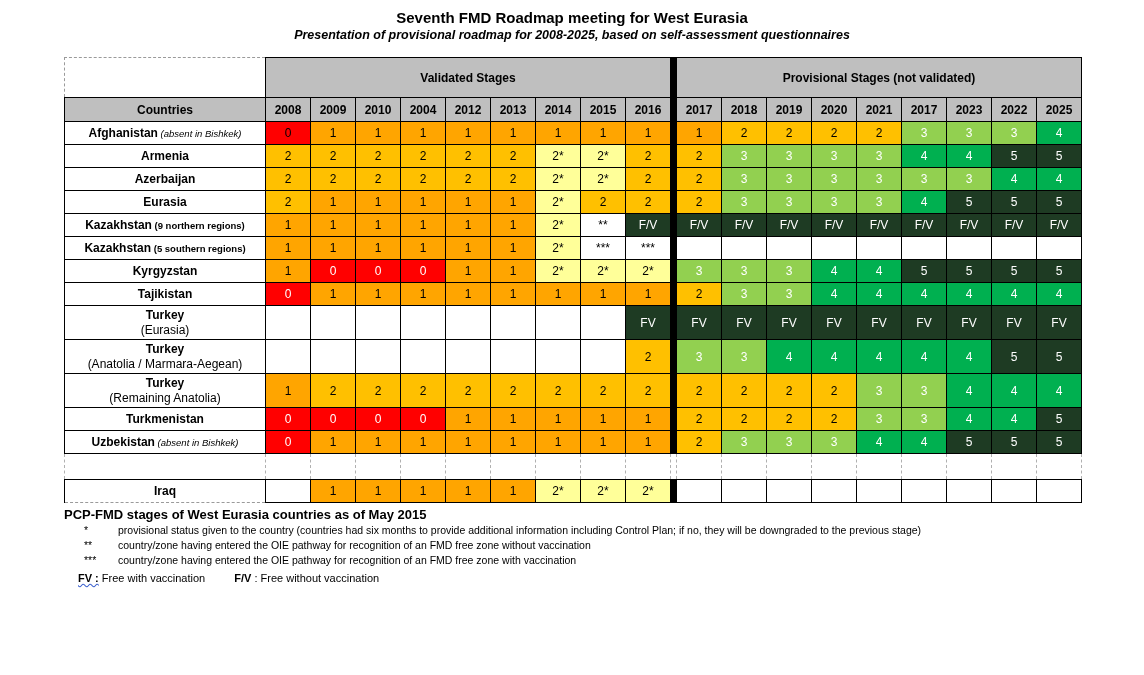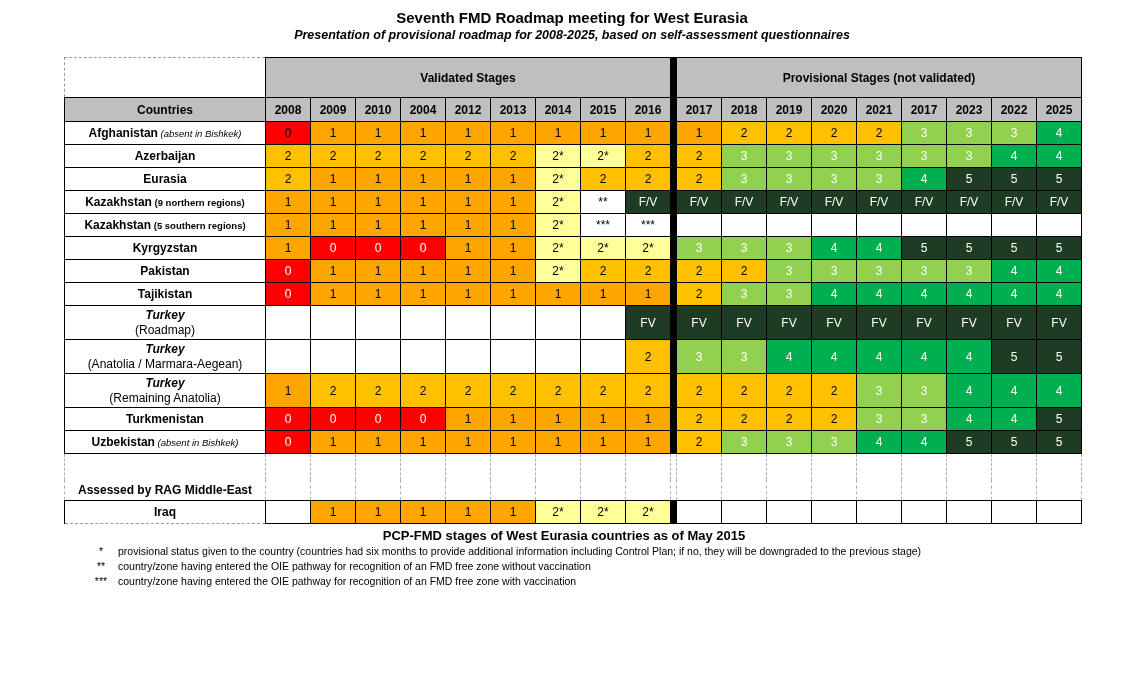--- a/index.html
+++ b/index.html
@@ -19,28 +19,28 @@
   td.cname{border:1px solid #000;text-align:left;padding-left:6px;background:#fff;}
   td.divider{background:#000;border:1px solid #000;}
   td.gap{border-left:1px dashed #b0b0b0;border-right:1px dashed #b0b0b0;background:#fff;}
   td.gapdiv{border-right:1px dashed #b0b0b0;background:#fff;}
   td.ragname{border:1px solid #000;text-align:left;padding-left:6px;font-weight:bold;background:#fff;}
   td.ragname.inner{border-bottom:1px dashed #9a9a9a;}
   .cn{font-weight:bold;white-space:nowrap;}
   .sfx-italic{font-style:italic;font-weight:normal;font-size:9.5px;}
   .sfx-bold{font-weight:bold;font-size:9.5px;}
   .sfx-line{font-weight:normal;font-size:12px;display:block;line-height:15px;}
-  .line1{display:block;line-height:15px;font-style:italic;}
+  .line1{display:block;line-height:15px;}
   .bt2{border-top:2px solid #000;}
   .bb2{border-bottom:2px solid #000;}
   .bl2{border-left:2px solid #000;}
   .br2{border-right:2px solid #000;}
   .assessed{font-weight:bold;font-size:12.5px;white-space:nowrap;text-align:left;padding-left:4px;border-left:1px dashed #b0b0b0;background:#fff;}
 
-  .footer{margin:3px 0 0 64px;width:1000px;text-align:center;}
+  .footer{margin:3px 0 0 64px;width:1000px;}
   .fheading{font-size:13px;font-weight:bold;line-height:17px;}
   .fnote{display:flex;font-size:10.5px;line-height:15px;margin-left:20px;}
   .fmark{width:34px;flex:none;}
   .legend{font-size:11px;margin-left:14px;margin-top:2px;line-height:16px;}
   .fv{font-weight:bold;text-decoration:underline;text-decoration-style:wavy;text-decoration-color:#3a5fcd;}
   .fsv{font-weight:bold;}
   .lgap{display:inline-block;width:26px;}
 </style>
 </head>
 <body>
@@ -96,20 +96,42 @@
         <td class="cell" style="background: rgb(255, 192, 0); color: rgb(0, 0, 0); width: 44px;">2</td>
         <td class="cell" style="background: rgb(255, 192, 0); color: rgb(0, 0, 0); width: 44px;">2</td>
         <td class="cell" style="background: rgb(255, 192, 0); color: rgb(0, 0, 0); width: 44px;">2</td>
         <td class="cell" style="background: rgb(255, 192, 0); color: rgb(0, 0, 0); width: 44px;">2</td>
         <td class="cell" style="background: rgb(146, 208, 80); color: rgb(255, 255, 255); width: 44px;">3</td>
         <td class="cell" style="background: rgb(146, 208, 80); color: rgb(255, 255, 255); width: 44px;">3</td>
         <td class="cell" style="background: rgb(146, 208, 80); color: rgb(255, 255, 255); width: 44px;">3</td>
         <td class="cell br2" style="background: rgb(0, 176, 80); color: rgb(255, 255, 255); width: 44px;">4</td>
       </tr>
       <tr style="height: 23px;">
+        <td class="cname bl2"><span class="cn">Armenia</span></td>
+        <td class="cell" style="background: rgb(255, 192, 0); color: rgb(0, 0, 0); width: 44px;">2</td>
+        <td class="cell" style="background: rgb(255, 192, 0); color: rgb(0, 0, 0); width: 44px;">2</td>
+        <td class="cell" style="background: rgb(255, 192, 0); color: rgb(0, 0, 0); width: 44px;">2</td>
+        <td class="cell" style="background: rgb(255, 192, 0); color: rgb(0, 0, 0); width: 44px;">2</td>
+        <td class="cell" style="background: rgb(255, 192, 0); color: rgb(0, 0, 0); width: 44px;">2</td>
+        <td class="cell" style="background: rgb(255, 192, 0); color: rgb(0, 0, 0); width: 44px;">2</td>
+        <td class="cell" style="background: rgb(255, 255, 153); color: rgb(0, 0, 0); width: 44px;">2*</td>
+        <td class="cell" style="background: rgb(255, 255, 153); color: rgb(0, 0, 0); width: 44px;">2*</td>
+        <td class="cell" style="background: rgb(255, 192, 0); color: rgb(0, 0, 0); width: 44px;">2</td>
+        <td class="divider"></td>
+        <td class="cell" style="background: rgb(255, 192, 0); color: rgb(0, 0, 0); width: 44px;">2</td>
+        <td class="cell" style="background: rgb(146, 208, 80); color: rgb(255, 255, 255); width: 44px;">3</td>
+        <td class="cell" style="background: rgb(146, 208, 80); color: rgb(255, 255, 255); width: 44px;">3</td>
+        <td class="cell" style="background: rgb(146, 208, 80); color: rgb(255, 255, 255); width: 44px;">3</td>
+        <td class="cell" style="background: rgb(146, 208, 80); color: rgb(255, 255, 255); width: 44px;">3</td>
+        <td class="cell" style="background: rgb(0, 176, 80); color: rgb(255, 255, 255); width: 44px;">4</td>
+        <td class="cell" style="background: rgb(0, 176, 80); color: rgb(255, 255, 255); width: 44px;">4</td>
+        <td class="cell" style="background: rgb(30, 59, 35); color: rgb(255, 255, 255); width: 44px;">5</td>
+        <td class="cell br2" style="background: rgb(30, 59, 35); color: rgb(255, 255, 255); width: 44px;">5</td>
+      </tr>
+      <tr style="height: 23px;">
         <td class="cname bl2"><span class="cn">Azerbaijan</span></td>
         <td class="cell" style="background: rgb(255, 192, 0); color: rgb(0, 0, 0); width: 44px;">2</td>
         <td class="cell" style="background: rgb(255, 192, 0); color: rgb(0, 0, 0); width: 44px;">2</td>
         <td class="cell" style="background: rgb(255, 192, 0); color: rgb(0, 0, 0); width: 44px;">2</td>
         <td class="cell" style="background: rgb(255, 192, 0); color: rgb(0, 0, 0); width: 44px;">2</td>
         <td class="cell" style="background: rgb(255, 192, 0); color: rgb(0, 0, 0); width: 44px;">2</td>
         <td class="cell" style="background: rgb(255, 192, 0); color: rgb(0, 0, 0); width: 44px;">2</td>
         <td class="cell" style="background: rgb(255, 255, 153); color: rgb(0, 0, 0); width: 44px;">2*</td>
         <td class="cell" style="background: rgb(255, 255, 153); color: rgb(0, 0, 0); width: 44px;">2*</td>
         <td class="cell" style="background: rgb(255, 192, 0); color: rgb(0, 0, 0); width: 44px;">2</td>
@@ -204,42 +226,20 @@
         <td class="divider"></td>
         <td class="cell" style="background: rgb(146, 208, 80); color: rgb(255, 255, 255); width: 44px;">3</td>
         <td class="cell" style="background: rgb(146, 208, 80); color: rgb(255, 255, 255); width: 44px;">3</td>
         <td class="cell" style="background: rgb(146, 208, 80); color: rgb(255, 255, 255); width: 44px;">3</td>
         <td class="cell" style="background: rgb(0, 176, 80); color: rgb(255, 255, 255); width: 44px;">4</td>
         <td class="cell" style="background: rgb(0, 176, 80); color: rgb(255, 255, 255); width: 44px;">4</td>
         <td class="cell" style="background: rgb(30, 59, 35); color: rgb(255, 255, 255); width: 44px;">5</td>
         <td class="cell" style="background: rgb(30, 59, 35); color: rgb(255, 255, 255); width: 44px;">5</td>
         <td class="cell" style="background: rgb(30, 59, 35); color: rgb(255, 255, 255); width: 44px;">5</td>
         <td class="cell br2" style="background: rgb(30, 59, 35); color: rgb(255, 255, 255); width: 44px;">5</td>
-      </tr>
-      <tr style="height: 23px;">
-        <td class="cname bl2"><span class="cn">Pakistan</span></td>
-        <td class="cell" style="background: rgb(255, 0, 0); color: rgb(255, 255, 255); width: 44px;">0</td>
-        <td class="cell" style="background: rgb(255, 165, 0); color: rgb(0, 0, 0); width: 44px;">1</td>
-        <td class="cell" style="background: rgb(255, 165, 0); color: rgb(0, 0, 0); width: 44px;">1</td>
-        <td class="cell" style="background: rgb(255, 165, 0); color: rgb(0, 0, 0); width: 44px;">1</td>
-        <td class="cell" style="background: rgb(255, 165, 0); color: rgb(0, 0, 0); width: 44px;">1</td>
-        <td class="cell" style="background: rgb(255, 165, 0); color: rgb(0, 0, 0); width: 44px;">1</td>
-        <td class="cell" style="background: rgb(255, 255, 153); color: rgb(0, 0, 0); width: 44px;">2*</td>
-        <td class="cell" style="background: rgb(255, 192, 0); color: rgb(0, 0, 0); width: 44px;">2</td>
-        <td class="cell" style="background: rgb(255, 192, 0); color: rgb(0, 0, 0); width: 44px;">2</td>
-        <td class="divider"></td>
-        <td class="cell" style="background: rgb(255, 192, 0); color: rgb(0, 0, 0); width: 44px;">2</td>
-        <td class="cell" style="background: rgb(255, 192, 0); color: rgb(0, 0, 0); width: 44px;">2</td>
-        <td class="cell" style="background: rgb(146, 208, 80); color: rgb(255, 255, 255); width: 44px;">3</td>
-        <td class="cell" style="background: rgb(146, 208, 80); color: rgb(255, 255, 255); width: 44px;">3</td>
-        <td class="cell" style="background: rgb(146, 208, 80); color: rgb(255, 255, 255); width: 44px;">3</td>
-        <td class="cell" style="background: rgb(146, 208, 80); color: rgb(255, 255, 255); width: 44px;">3</td>
-        <td class="cell" style="background: rgb(146, 208, 80); color: rgb(255, 255, 255); width: 44px;">3</td>
-        <td class="cell" style="background: rgb(0, 176, 80); color: rgb(255, 255, 255); width: 44px;">4</td>
-        <td class="cell br2" style="background: rgb(0, 176, 80); color: rgb(255, 255, 255); width: 44px;">4</td>
       </tr>
       <tr style="height: 23px;">
         <td class="cname bl2"><span class="cn">Tajikistan</span></td>
         <td class="cell" style="background: rgb(255, 0, 0); color: rgb(255, 255, 255); width: 44px;">0</td>
         <td class="cell" style="background: rgb(255, 165, 0); color: rgb(0, 0, 0); width: 44px;">1</td>
         <td class="cell" style="background: rgb(255, 165, 0); color: rgb(0, 0, 0); width: 44px;">1</td>
         <td class="cell" style="background: rgb(255, 165, 0); color: rgb(0, 0, 0); width: 44px;">1</td>
         <td class="cell" style="background: rgb(255, 165, 0); color: rgb(0, 0, 0); width: 44px;">1</td>
         <td class="cell" style="background: rgb(255, 165, 0); color: rgb(0, 0, 0); width: 44px;">1</td>
         <td class="cell" style="background: rgb(255, 165, 0); color: rgb(0, 0, 0); width: 44px;">1</td>
@@ -252,21 +252,21 @@
         <td class="cell" style="background: rgb(0, 176, 80); color: rgb(255, 255, 255); width: 44px;">4</td>
         <td class="cell" style="background: rgb(0, 176, 80); color: rgb(255, 255, 255); width: 44px;">4</td>
         <td class="cell" style="background: rgb(0, 176, 80); color: rgb(255, 255, 255); width: 44px;">4</td>
         <td class="cell" style="background: rgb(0, 176, 80); color: rgb(255, 255, 255); width: 44px;">4</td>
         <td class="cell" style="background: rgb(0, 176, 80); color: rgb(255, 255, 255); width: 44px;">4</td>
         <td class="cell br2" style="background: rgb(0, 176, 80); color: rgb(255, 255, 255); width: 44px;">4</td>
       </tr>
       <tr style="height: 34px;">
         <td class="cname bl2">
           <span class="cn line1">Turkey</span>
-          <span class="sfx-line">(Roadmap)</span>
+          <span class="sfx-line">(Eurasia)</span>
         </td>
         <td class="cell" style="background: rgb(255, 255, 255); color: rgb(0, 0, 0); width: 44px;"></td>
         <td class="cell" style="background: rgb(255, 255, 255); color: rgb(0, 0, 0); width: 44px;"></td>
         <td class="cell" style="background: rgb(255, 255, 255); color: rgb(0, 0, 0); width: 44px;"></td>
         <td class="cell" style="background: rgb(255, 255, 255); color: rgb(0, 0, 0); width: 44px;"></td>
         <td class="cell" style="background: rgb(255, 255, 255); color: rgb(0, 0, 0); width: 44px;"></td>
         <td class="cell" style="background: rgb(255, 255, 255); color: rgb(0, 0, 0); width: 44px;"></td>
         <td class="cell" style="background: rgb(255, 255, 255); color: rgb(0, 0, 0); width: 44px;"></td>
         <td class="cell" style="background: rgb(255, 255, 255); color: rgb(0, 0, 0); width: 44px;"></td>
         <td class="cell" style="background: rgb(30, 59, 35); color: rgb(255, 255, 255); width: 44px;">FV</td>
@@ -370,42 +370,20 @@
         <td class="cell bb2" style="background: rgb(146, 208, 80); color: rgb(255, 255, 255); width: 44px;">3</td>
         <td class="cell bb2" style="background: rgb(146, 208, 80); color: rgb(255, 255, 255); width: 44px;">3</td>
         <td class="cell bb2" style="background: rgb(0, 176, 80); color: rgb(255, 255, 255); width: 44px;">4</td>
         <td class="cell bb2" style="background: rgb(0, 176, 80); color: rgb(255, 255, 255); width: 44px;">4</td>
         <td class="cell bb2" style="background: rgb(30, 59, 35); color: rgb(255, 255, 255); width: 44px;">5</td>
         <td class="cell bb2" style="background: rgb(30, 59, 35); color: rgb(255, 255, 255); width: 44px;">5</td>
         <td class="cell br2 bb2" style="background: rgb(30, 59, 35); color: rgb(255, 255, 255); width: 44px;">5</td>
       </tr>
       <tr style="height: 26px;">
         <td class="gap"></td>
-        <td class="gap"></td>
-        <td class="gap"></td>
-        <td class="gap"></td>
-        <td class="gap"></td>
-        <td class="gap"></td>
-        <td class="gap"></td>
-        <td class="gap"></td>
-        <td class="gap"></td>
-        <td class="gap"></td>
-        <td class="gapdiv"></td>
-        <td class="gap"></td>
-        <td class="gap"></td>
-        <td class="gap"></td>
-        <td class="gap"></td>
-        <td class="gap"></td>
-        <td class="gap"></td>
-        <td class="gap"></td>
-        <td class="gap"></td>
-        <td class="gap"></td>
-      </tr>
-      <tr style="height: 21px;">
-        <td class="assessed">Assessed by RAG Middle-East</td>
         <td class="gap"></td>
         <td class="gap"></td>
         <td class="gap"></td>
         <td class="gap"></td>
         <td class="gap"></td>
         <td class="gap"></td>
         <td class="gap"></td>
         <td class="gap"></td>
         <td class="gap"></td>
         <td class="gapdiv"></td>
@@ -453,13 +431,19 @@
       </div>
       <div class="fnote">
         <span class="fmark">**</span>
         <span>country/zone having entered the OIE pathway for recognition of an FMD free zone without vaccination</span>
       </div>
       <div class="fnote">
         <span class="fmark">***</span>
         <span>country/zone having entered the OIE pathway for recognition of an FMD free zone with vaccination</span>
       </div>
     </div>
+  <div class="legend">
+    <span class="fv">FV :</span>
+    <span>Free with vaccination</span><span class="lgap"></span>
+    <span class="fsv">F/V</span>
+    <span>: Free without vaccination</span>
+  </div>
 </div>
 
 </body></html>

